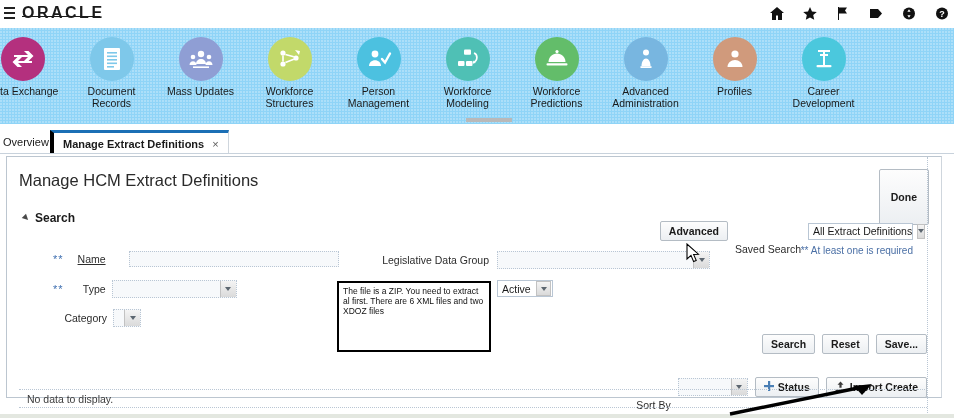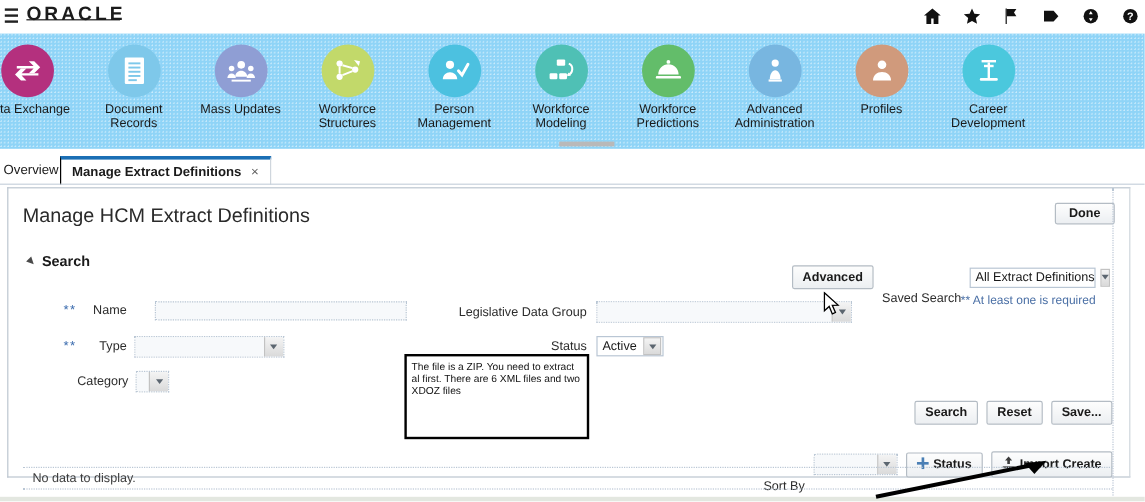--- a/index.html
+++ b/index.html
@@ -89,21 +89,21 @@
     position: absolute; top: 0; height: 24px;
     display: flex; align-items: center;
     font-size: 11px; color: #243d57;
     padding: 0 9px;
     cursor: pointer;
   }
   .tab.inactive { left: -6px; color: #1a1a1a; font-weight: normal; }
   .tab.active {
     left: 50px; font-weight: bold; color: #1a1a1a;
     border-top: 3px solid #1b6fb5;
-    border-left: 1px solid #000000;
+    border-left: 4px solid #000000;
     border-right: 1px solid #cfd6dd;
     background: #fff;
   }
   .tab-close {
     margin-left: 8px; font-size: 11px; color: #5a5a5a; font-weight: normal;
     cursor: pointer;
   }
   .tabstrip-line {
     position: absolute; left: 0; top: 153px; width: 954px; height: 1px;
     background: #c8d2dc;
@@ -125,21 +125,21 @@
     font-family: "Liberation Sans", sans-serif;
     font-size: 10.5px; font-weight: bold; color: #1a1a1a;
     background: linear-gradient(#fdfdfd, #eceff2);
     border: 1px solid #b4bcc4;
     border-radius: 2px;
     padding: 3px 8px 3px 8px;
     cursor: pointer;
     line-height: 12px;
     white-space: nowrap;
   }
-  .btn-done { position: absolute; right: 12px; top: 12px; padding: 2px 11px; }
+  .btn-done { position: absolute; right: 12px; top: 12px; padding: 21px 11px; }
 
   
   .search-hdr {
     position: absolute; left: 16px; top: 54px;
     display: flex; align-items: center; gap: 6px;
     cursor: pointer;
   }
   .disc-tri {
     width: 0; height: 0;
     border-left: 6px solid #4a4a4a;
@@ -222,21 +222,21 @@
     font-size: 10.5px; color: #3c3c3c;
   }
   .results-toolbar {
     position: absolute; right: 14px; top: 206px;
     display: flex; align-items: center; gap: 7px;
   }
   .btn-icon { display: inline-flex; align-items: center; gap: 4px; }
 
   
   .anno-box {
-    position: absolute; left: 337px; top: 295px;
+    position: absolute; left: 337px; top: 281px;
     width: 154px; height: 71px;
     border: 2px solid #000;
     background: #ffffff;
     padding: 3px 4px;
     font-size: 8.5px;
     line-height: 10px;
     color: #111;
     font-family: "Liberation Sans", sans-serif;
     z-index: 40;
   }
@@ -477,21 +477,21 @@
         <span class="val" style="flex:1">All Extract Definitions</span>
         <span class="drop">
             <i class="caret"></i>
           </span>
       </span>
     </div>
     <div class="req-note">** At least one is required</div>
 
     <div class="frow" style="left:46px; top:94px;">
       <span class="req-star">**</span>
-      <span class="flabel" style="width:42px; margin-right:23px;">Name</span>
+      <span class="flabel" style="width:42px; margin-right:23px;text-decoration:underline;">Name</span>
       <input class="fld-input" style="width: 210px;" value="">
     </div>
 
     <div class="frow" style="left:46px; top:123px;">
       <span class="req-star">**</span>
       <span class="flabel" style="width:42px; margin-right:6px;">Type</span>
       <span class="fld-lov" style="width:125px">
         <span class="box"></span>
         <span class="drop">
             <i class="caret"></i>

